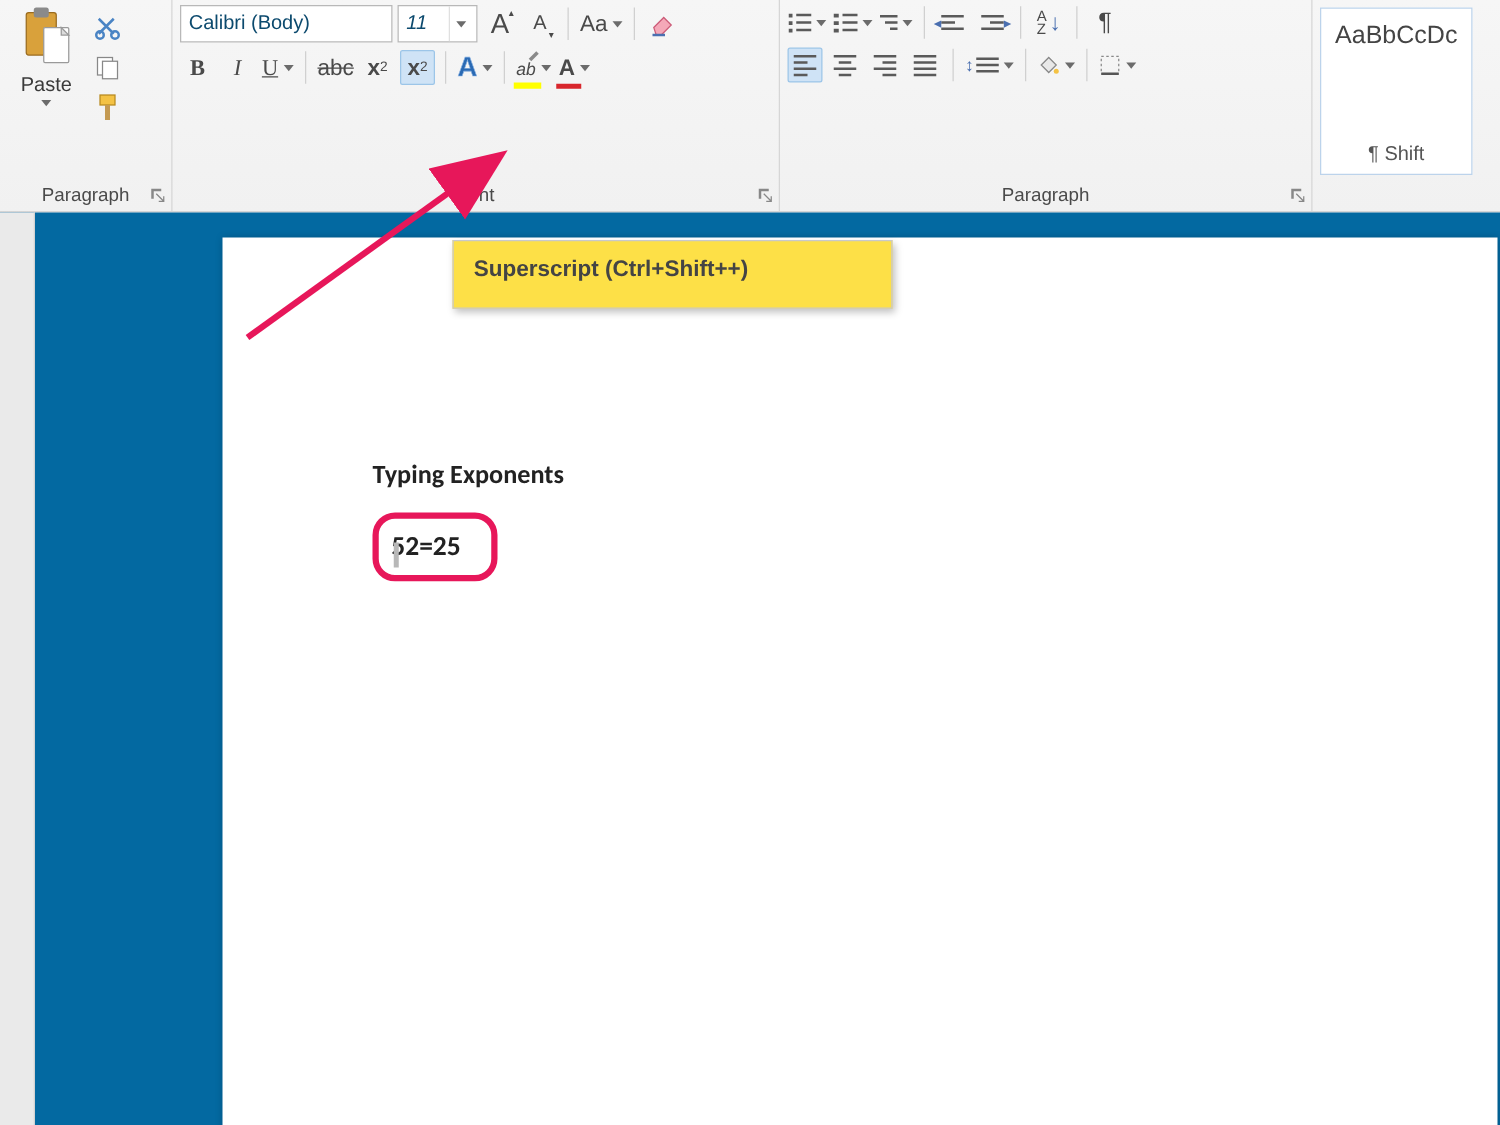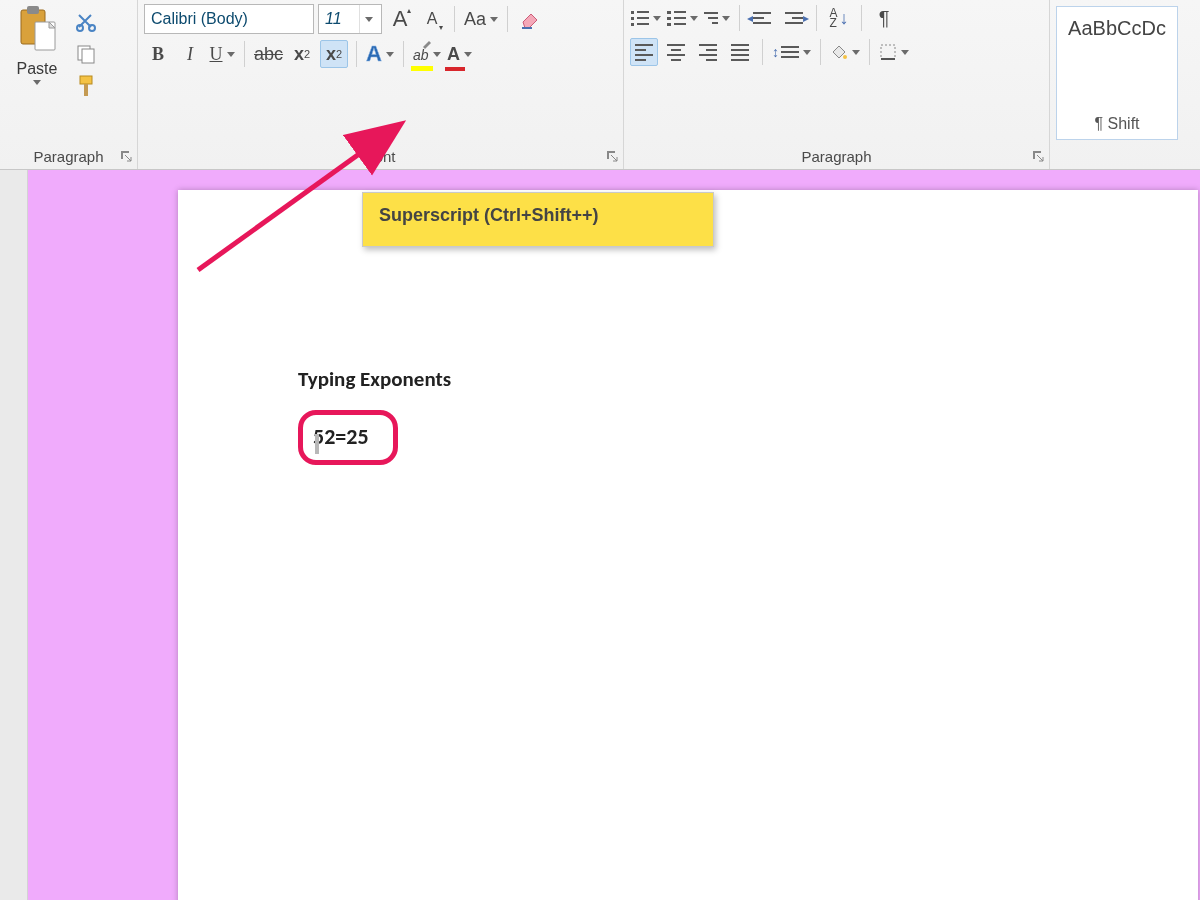--- a/index.html
+++ b/index.html
@@ -29,21 +29,21 @@
 .bold { font-weight:700; font-family:"Times New Roman",serif; }
 .italic { font-style:italic; font-family:"Times New Roman",serif; }
 .under { text-decoration:underline; font-family:"Times New Roman",serif; }
 .strike { text-decoration:line-through; }
 .txteffects { color:#2a6ab4; font-weight:700; -webkit-text-stroke:0.5px #8bb3e2; }
 
 .styletile { width:122px; height:134px; background:#fff; border:1px solid #bcd3eb; display:flex; flex-direction:column; align-items:center; justify-content:space-between; padding:10px 4px 6px; }
 .styletile .sample { font-size:20px; color:#444; }
 .styletile .stylelabel { font-size:16px; color:#555; }
 
-.docarea { position:absolute; top:170px; left:0; right:0; bottom:0; background:#f0abfc; display:flex; }
+.docarea { position:absolute; top:170px; left:0; right:0; bottom:0; background:#0369a1; display:flex; }
 .vruler { width:28px; background:#eaeaea; border-right:1px solid #d3d3d3; }
 .page { background:#fff; margin:20px 0 0 150px; width:1020px; height:1400px; box-shadow:0 0 6px rgba(0,0,0,0.25); position:relative; padding:56px 120px; font-family:Calibri,Arial,sans-serif; color:#222; }
 .page h4 { font-weight:600; font-size:21px; margin-top:120px; }
 .eqwrap { display:inline-block; margin-top:18px; border:5px solid #e7175a; border-radius:18px; padding:8px 24px 10px 10px; font-size:22px; font-weight:600; position:relative; }
 .eqwrap .cursor { display:inline-block; width:4px; height:20px; background:#b8b8b8; vertical-align:bottom; position:absolute; left:12px; bottom:6px;}
 
 .tooltip { position:absolute; top:192px; left:362px; background:#fde047; border:1px solid #c9c9c9; box-shadow:2px 3px 6px rgba(0,0,0,0.25); padding:12px 16px 14px; width:352px; }
 .tooltip .tt-title { font-weight:600; font-size:18px; color:#444; margin-bottom:6px; }
 .tooltip .tt-body { font-size:17px; color:#6a6a6a; line-height:1.35; }
 

